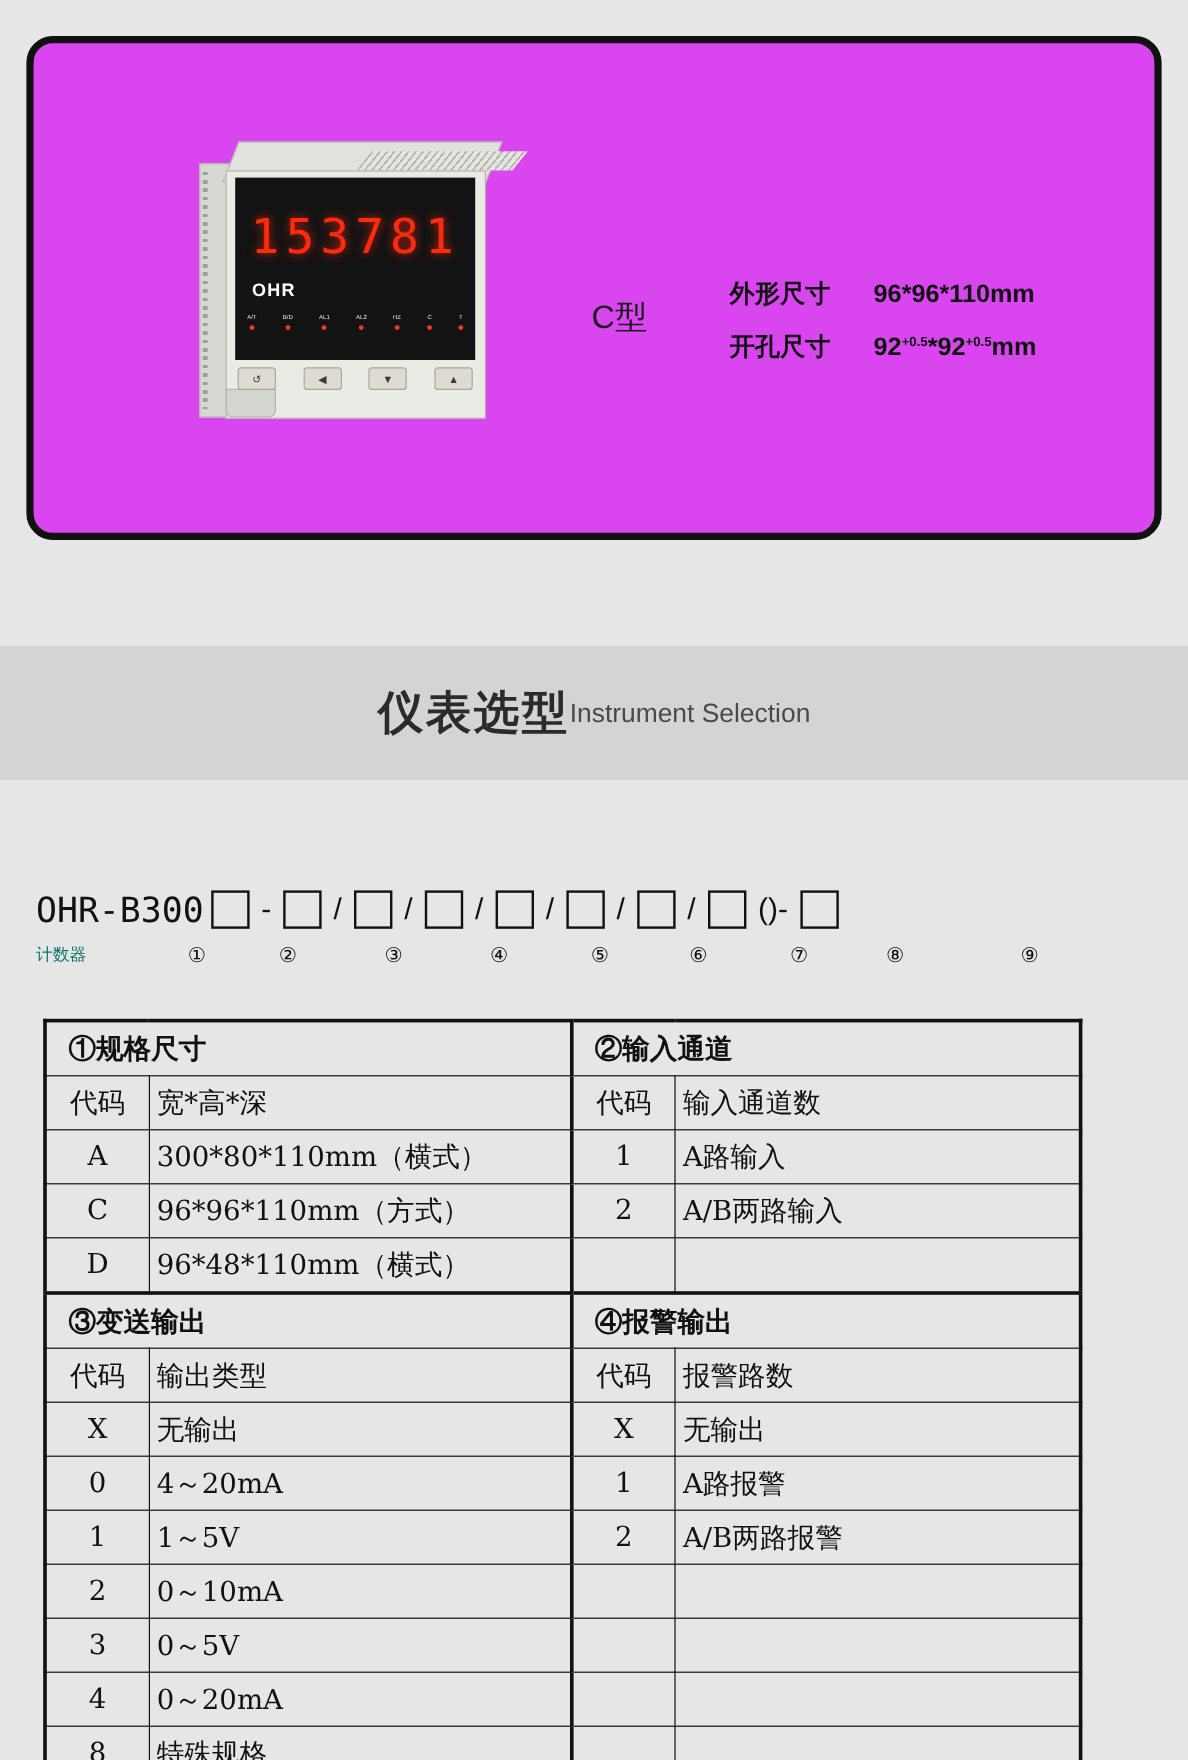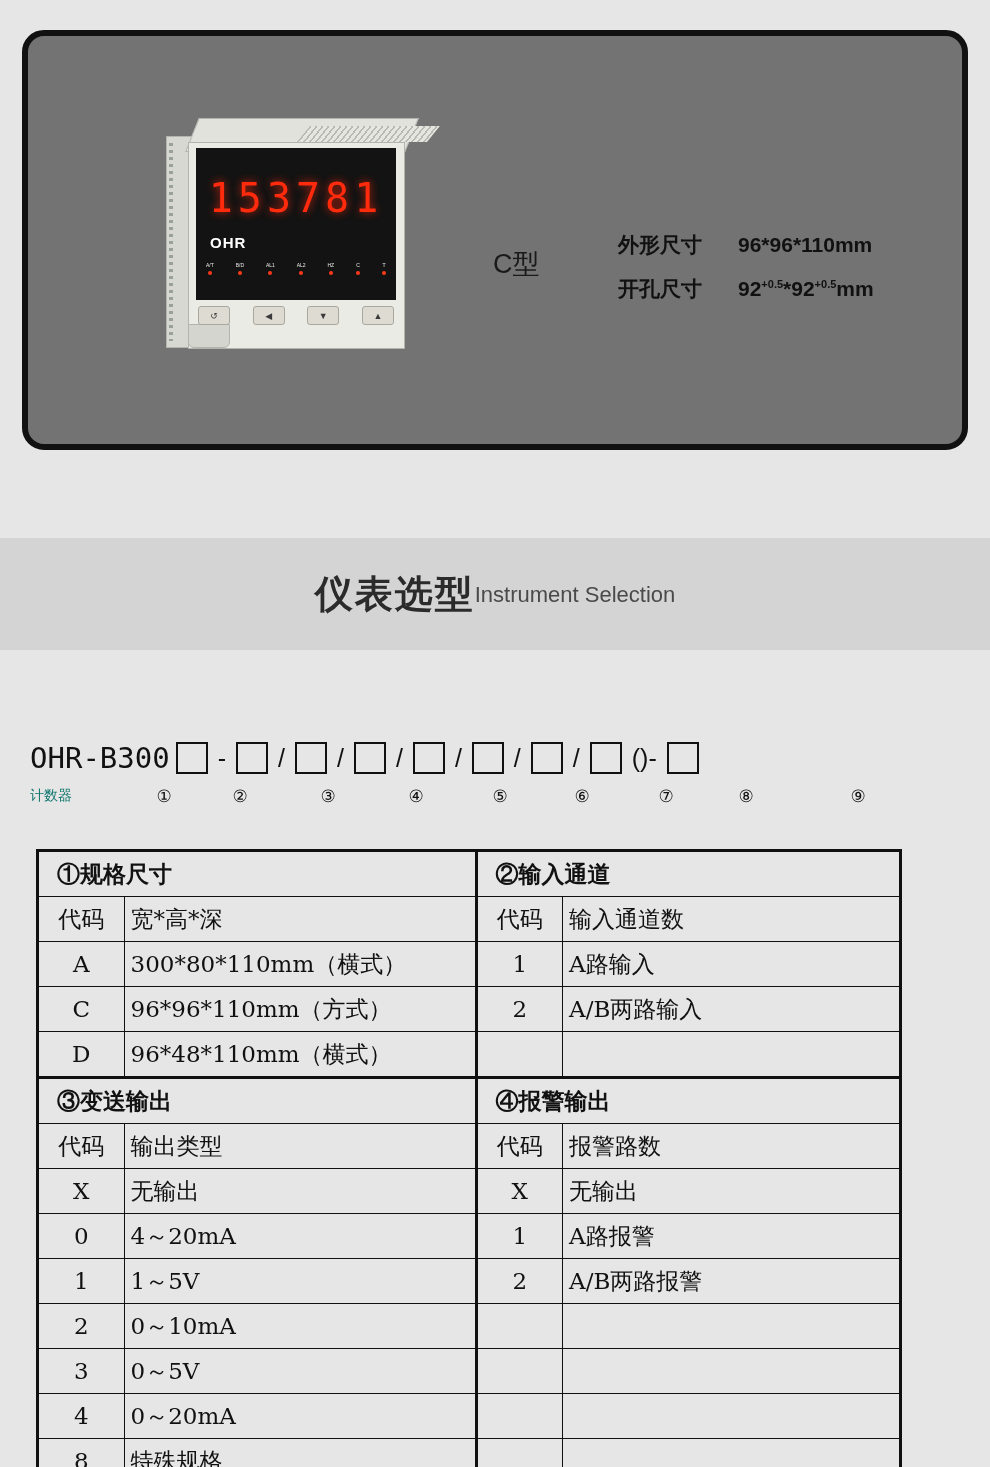--- a/index.html
+++ b/index.html
@@ -15,21 +15,21 @@
     overflow: hidden;
   }
 
   
   .product-panel {
     position: absolute;
     left: 22px;
     top: 30px;
     width: 946px;
     height: 420px;
-    background: #737373;
+    background: #d946ef;
     border: 6px solid #111111;
     border-radius: 22px;
     box-sizing: border-box;
   }
 
   
   .device {
     position: absolute;
     left: 120px;
     top: 80px;
@@ -179,21 +179,20 @@
     color: #111;
     font-weight: bold;
   }
   .dim-row {
     display: flex;
     align-items: baseline;
     margin-bottom: 16px;
   }
   .dim-key {
     width: 120px;
-    margin-left: 10px;
   }
   .dim-val sup {
     font-size: 11px;
   }
 
   
   .banner {
     position: absolute;
     left: 0;
     top: 538px;

